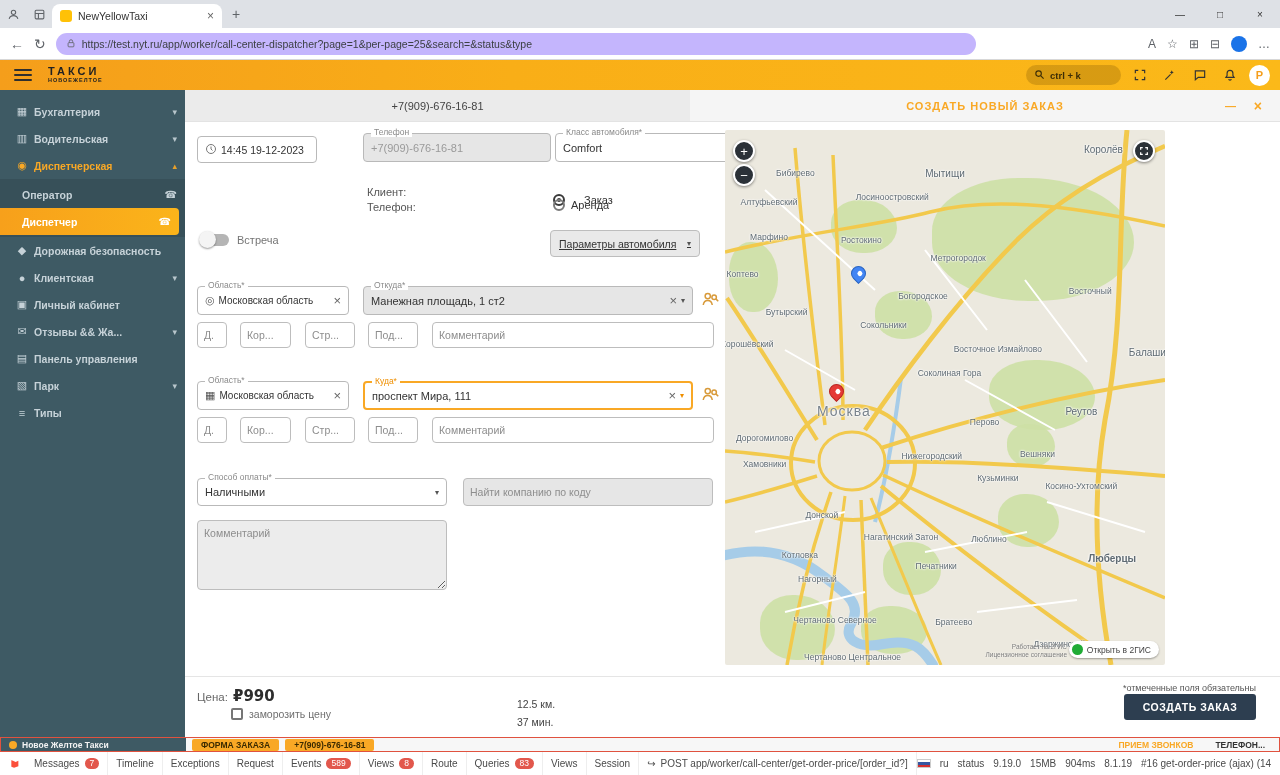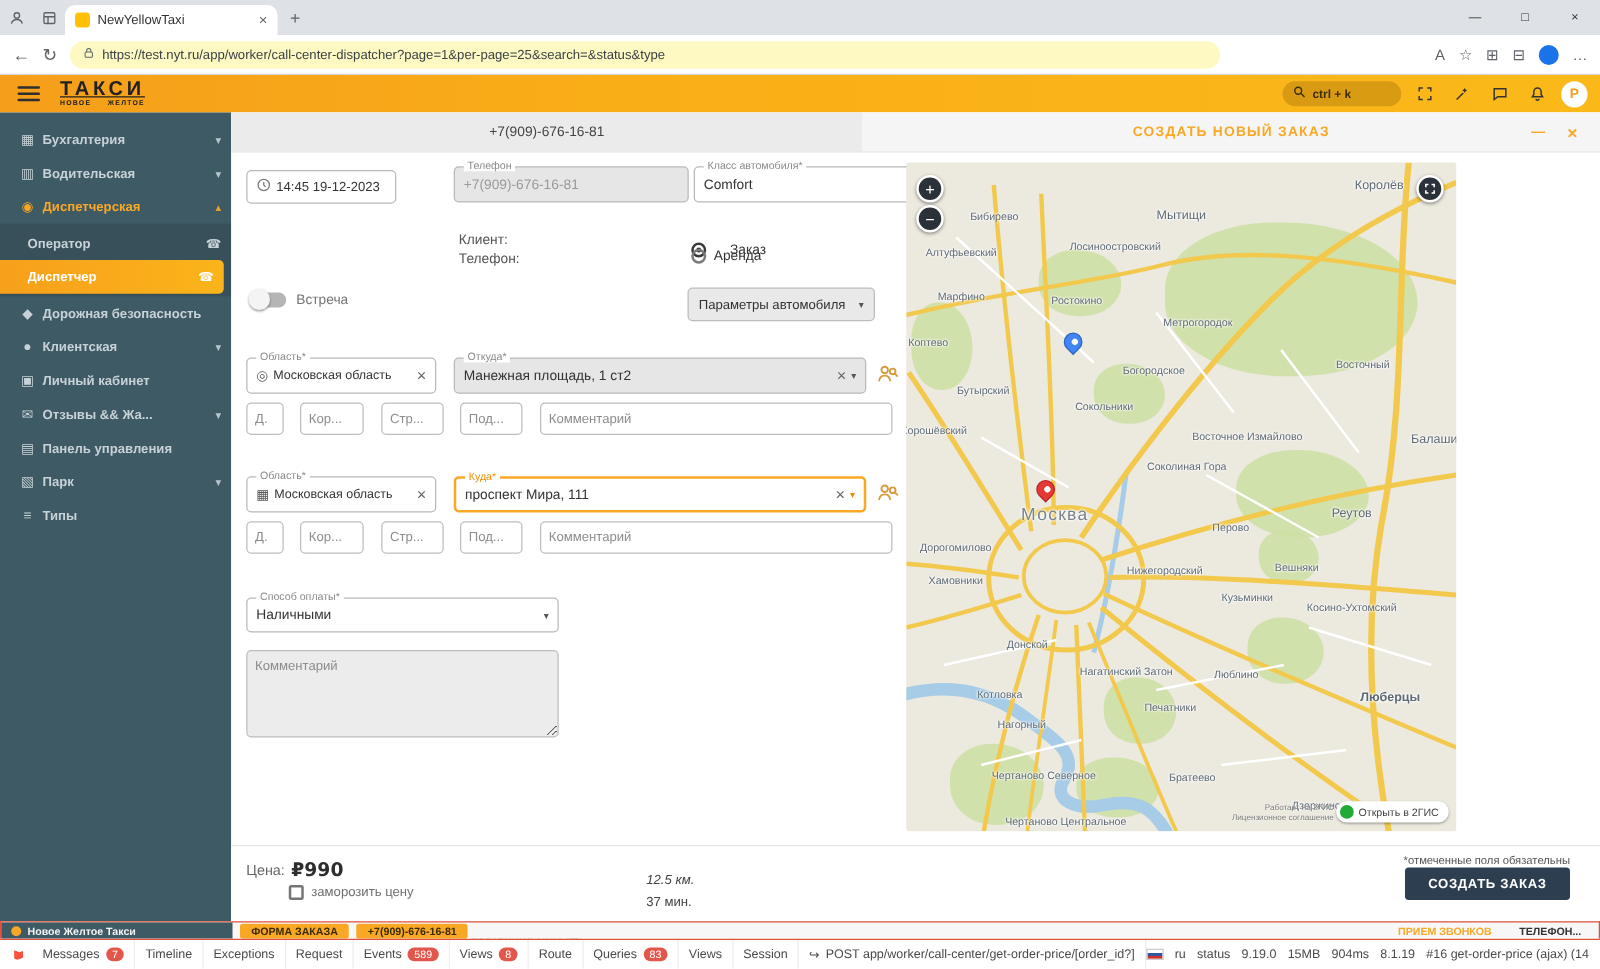--- a/index.html
+++ b/index.html
@@ -13,32 +13,32 @@
   .favicon { width:12px; height:12px; background:#FFC107; border-radius:3px; flex:none; }
   .tab-title { font-size:10.5px; color:#333; flex:1; white-space:nowrap; overflow:hidden; }
   .tab-close { font-size:12px; color:#666; cursor:pointer; }
   .newtab { font-size:14px; color:#5f6368; margin-left:10px; cursor:pointer; }
   .wincontrols { margin-left:auto; display:flex; height:28px; }
   .wincontrols span { width:40px; display:flex; align-items:center; justify-content:center; font-size:10px; color:#333; cursor:pointer; }
 
   
   .addressbar { position:absolute; left:0; top:28px; width:1280px; height:32px; background:#fff; border-bottom:1px solid #d7d7d7; display:flex; align-items:center; padding:0 10px; gap:10px; }
   .nav-glyph { font-size:14px; color:#5f6368; cursor:pointer; }
-  .urlbox { flex:1; max-width:920px; height:22px; background:#fef9c3; border-radius:11px; display:flex; align-items:center; padding:0 10px; gap:6px; }
+  .urlbox { flex:1; max-width:920px; height:22px; background:#c4b5fd; border-radius:11px; display:flex; align-items:center; padding:0 10px; gap:6px; }
   .url-text { font-size:10.5px; color:#3c4043; white-space:nowrap; overflow:hidden; }
   .ab-right { margin-left:auto; display:flex; align-items:center; gap:11px; }
   .ab-right .nav-glyph { font-size:12px; }
   .ab-avatar { width:16px; height:16px; border-radius:50%; background:#1a73e8; }
 
   
   .appheader { position:absolute; left:0; top:60px; width:1280px; height:30px; background:linear-gradient(90deg,#F59E1B,#F9AE17 40%,#FBB919); display:flex; align-items:center; padding:0 10px; gap:8px; }
   .hamburger { width:18px; height:12px; display:flex; flex-direction:column; justify-content:space-between; cursor:pointer; margin:0 4px; }
   .hamburger i { display:block; height:2px; background:#2f2f2f; border-radius:1px; }
   .logo { line-height:1; color:#222; margin-left:4px; }
-  .logo-taxi { font-size:16px; font-weight:bold; letter-spacing:3px;text-decoration:underline; }
+  .logo-taxi { font-size:11px; font-weight:bold; letter-spacing:3px; }
   .logo-sub { font-size:5.5px; font-weight:bold; letter-spacing:1px; display:flex; justify-content:space-between; margin-top:1px; }
   .hd-spacer { flex:1; }
   .searchpill { width:95px; height:20px; background:rgba(90,60,0,0.22); border-radius:10px; display:flex; align-items:center; gap:5px; padding:0 8px; cursor:pointer; }
   .searchpill span { font-size:9.5px; color:#3d2e06;font-weight:bold; }
   .hd-icon { width:22px; height:22px; display:flex; align-items:center; justify-content:center; cursor:pointer; }
   .avatar { width:21px; height:21px; border-radius:50%; background:#fff; color:#F59E1B; font-weight:bold; font-size:11px; display:flex; align-items:center; justify-content:center; cursor:pointer; }
 
   
   .sidebar { position:absolute; left:0; top:90px; width:185px; height:647px; background:#3E5A64; padding-top:8px; }
   .side-item { height:27px; display:flex; align-items:center; padding:0 8px 0 10px; color:#C6D2D8; cursor:pointer; }
@@ -334,21 +334,21 @@
       <span class="radio off"></span>
       <span class="radio-label">Аренда</span>
     </label>
 
     <div class="toggle-row" style="left:16px;top:144px;">
       <span class="switch">
           <span class="knob"></span>
         </span>
       <span class="tog-label">Встреча</span>
     </div>
-    <div class="params-btn" style="left:365px;top:140px;width:150px;">
+    <div class="params-btn" style="left:365px;top:140px;width:150px;text-decoration:underline;">
       <span>Параметры автомобиля</span>
       <span class="fcaret">▾</span>
     </div>
 
     <div class="ffield" style="left:12px;top:196px;width:152px;">
       <span class="flabel">Область*</span>
       <span class="ficon">◎</span>
       <span class="fvalue" style="font-size:10px;">Московская область</span>
       <span class="fx">×</span>
     </div>
@@ -394,20 +394,21 @@
     <input class="sm" style="left: 55px; top: 327px; width: 51px;" placeholder="Кор...">
     <input class="sm" style="left: 120px; top: 327px; width: 50px;" placeholder="Стр...">
     <input class="sm" style="left: 183px; top: 327px; width: 50px;" placeholder="Под...">
     <input class="sm" style="left: 247px; top: 327px; width: 282px;" placeholder="Комментарий">
 
     <div class="ffield" style="left:12px;top:388px;width:250px;height:28px;">
       <span class="flabel">Способ оплаты*</span>
       <span class="fvalue">Наличными</span>
       <span class="fcaret">▾</span>
     </div>
+    <input class="sm grayfill" style="left: 278px; top: 388px; width: 250px; height: 28px;" placeholder="Найти компанию по коду">
 
     <textarea class="cmt" style="left: 12px; top: 430px; width: 250px; height: 70px;" placeholder="Комментарий"></textarea>
 
     <div class="map">
       <div class="g" style="left:47%;top:9%;width:46%;height:23%;"></div>
       <div class="g" style="left:60%;top:43%;width:24%;height:13%;"></div>
       <div class="g" style="left:34%;top:30%;width:13%;height:9%;"></div>
       <div class="g" style="left:24%;top:13%;width:15%;height:10%;"></div>
       <div class="g" style="left:1%;top:21%;width:11%;height:13%;"></div>
       <div class="g" style="left:36%;top:77%;width:13%;height:10%;"></div>
@@ -506,21 +507,21 @@
     </div>
 
     <div class="summary">
       <span class="price-label">Цена:</span>
       <span class="price-value">₽990</span>
       <label class="freeze">
         <span class="cbx"></span>
         <span>заморозить цену</span>
       </label>
       <span class="sm-label" style="left:185px;top:21px;">Расстояние (МКАД)</span>
-      <span class="sm-val" style="left:332px;top:21px;font-style:italic;">12.5 км.</span>
+      <span class="sm-val" style="left:332px;top:21px;">12.5 км.</span>
       <span class="sm-label" style="left:185px;top:39px;">Время (МКАД)</span>
       <span class="sm-val" style="left:332px;top:39px;">37 мин.</span>
       <span class="req-note">*отмеченные поля обязательны</span>
       <button class="submit">СОЗДАТЬ ЗАКАЗ</button>
     </div>
   </div>
 
   <div class="taskbar">
     <div class="tb-left">
       <span class="dot-ico"></span>

